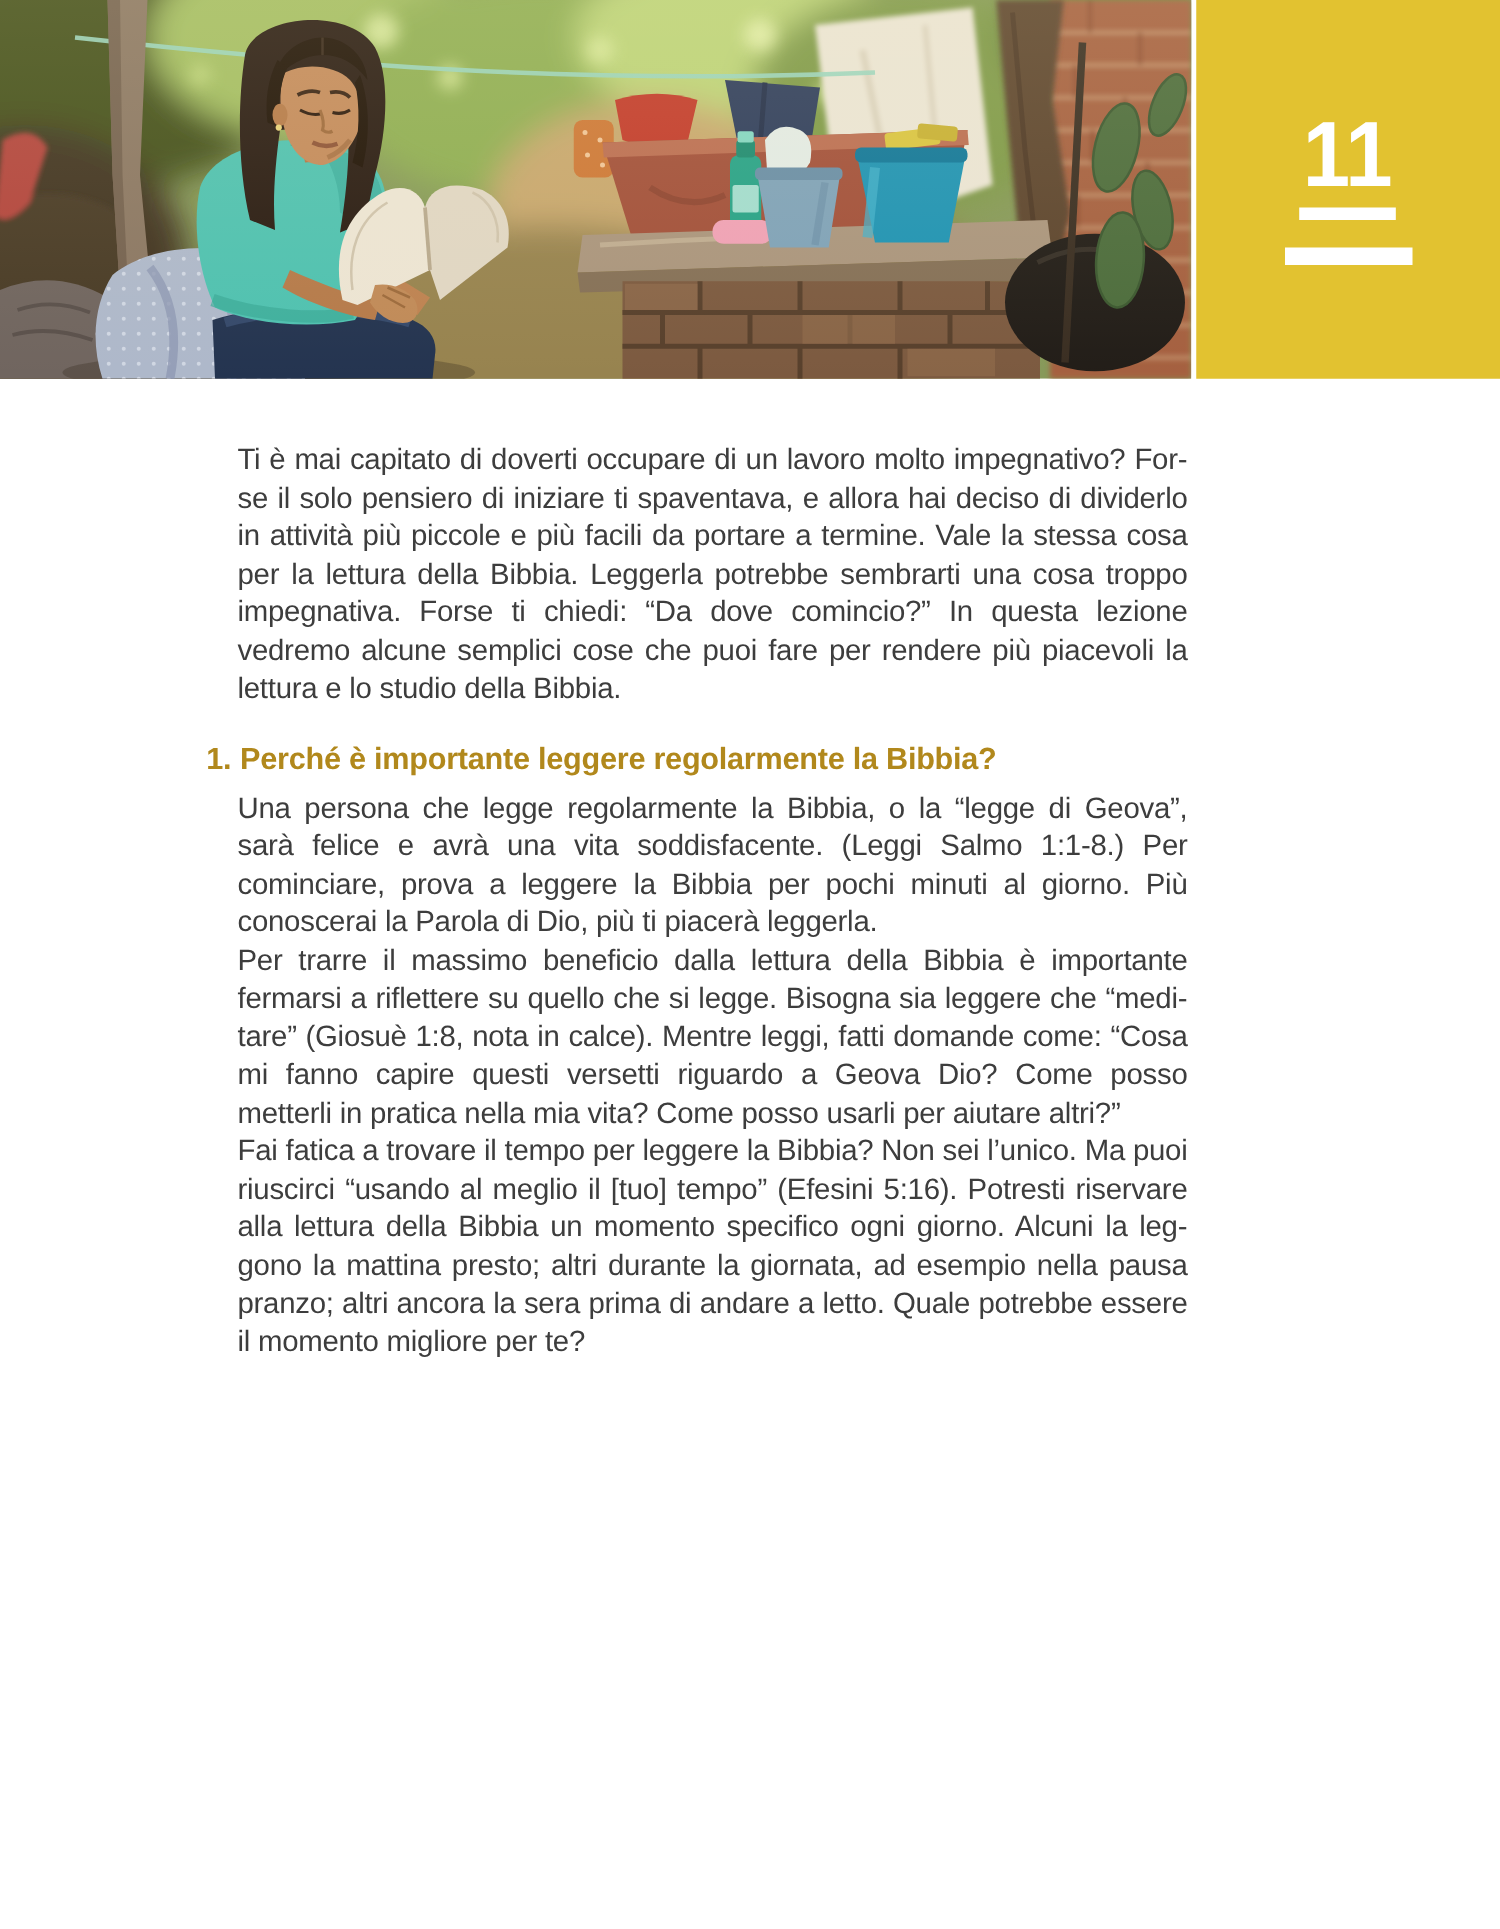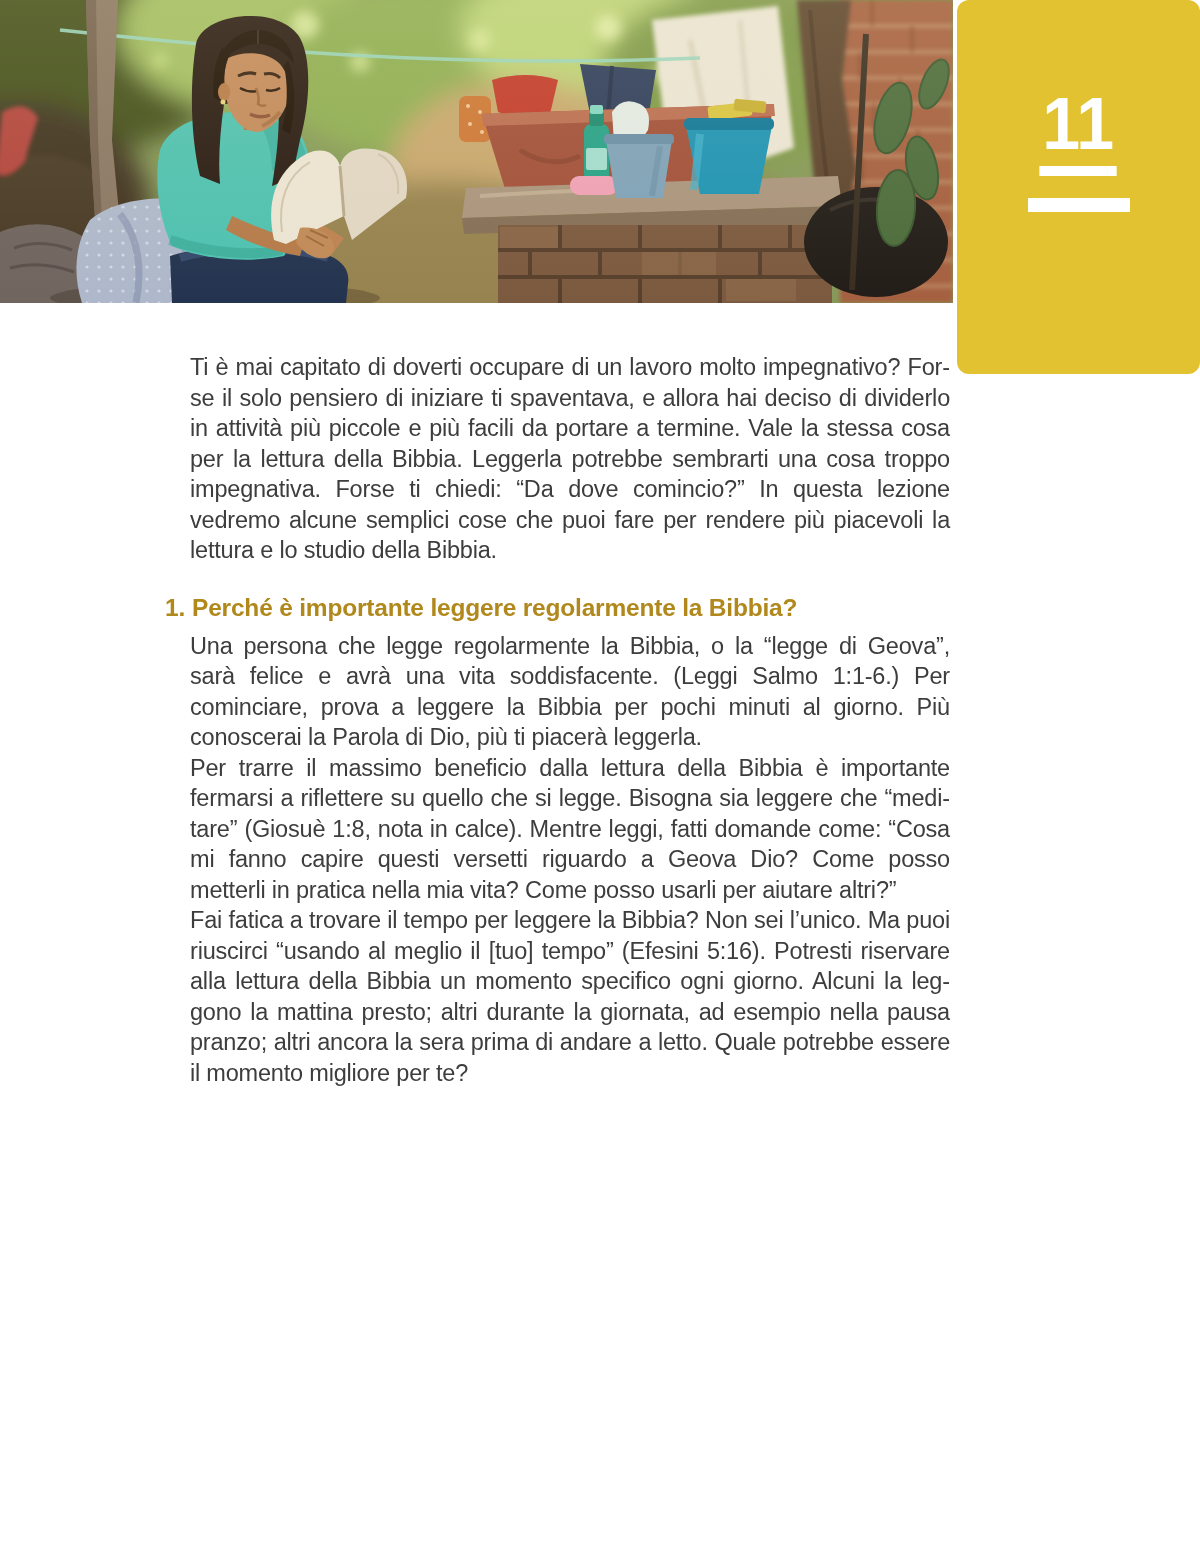--- a/index.html
+++ b/index.html
@@ -4,22 +4,22 @@
 <style>
   html,body { margin:0; padding:0; background:#ffffff; }
   .page {
     position:relative; width:1200px; height:1543px; background:#fff;
     overflow:hidden; font-family:"Liberation Sans", sans-serif;
   }
   
   .hero-photo { position:absolute; top:0; left:0; width:953px; height:303px; margin:0; }
   .hero-photo svg { display:block; width:953px; height:303px; }
   .badge {
-    position:absolute; top:0; left:957px; width:243px; height:374px;
-    background:var(--accent,#e2c230); display:flex; flex-direction:column; align-items:center;border-radius:12px;
+    position:absolute; top:0; left:957px; width:243px; height:303px;
+    background:var(--accent,#e2c230); display:flex; flex-direction:column; align-items:center;
   }
   .badge-number {
     display:inline-block; margin-top:84px; padding:0 3px 2px;
     font-size:74px; line-height:80px; font-weight:bold; color:#fff;
     border-bottom:10px solid #fff; transform:scaleX(.92);
   }
   .badge-bar { width:102px; height:14px; background:#fff; margin-top:22px; }
   
   .content { position:absolute; left:163px; top:352px; width:787px; color:var(--body,#3d3d3d); }
   .title { margin:0 0 40px 0; font-weight:bold; color:var(--title,#1f1f1f); }
@@ -251,21 +251,21 @@
   </aside>
 
   <main class="content">
 
     <p class="body-text"><span>Ti è mai capitato di doverti occupare di un lavoro molto impegnativo? For­se il solo pensiero di iniziare ti spaventava, e allora hai deciso di dividerlo in attività più piccole e più facili da portare a termine. Vale la stessa cosa per la lettura della Bibbia. Leggerla potrebbe sembrarti una cosa troppo impe­gnativa. Forse ti chiedi: “Da dove comincio?” In questa lezione vedremo alcune semplici cose che puoi fare per rendere più piacevoli la lettura e lo studio della Bibbia.</span></p>
 
     <section>
       <h2 class="q">
         <span class="qnum">1.</span><span>Perché è importante leggere regolarmente la Bibbia?</span>
       </h2>
-      <p class="body-text"><span>Una persona che legge regolarmente la Bibbia, o la “</span><span class="b">legge di Geova</span><span>”, sarà felice e avrà una vita soddisfacente. (Leggi Salmo 1:1-6.) Per cominciare, prova a leggere la Bibbia per pochi minuti al giorno. Più conoscerai la Pa­rola di Dio, più ti piacerà leggerla.</span></p>
+      <p class="body-text"><span>Una persona che legge regolarmente la Bibbia, o la “</span><span class="b">legge di Geova</span><span>”, sarà felice e avrà una vita soddisfacente. (Leggi Salmo 1:1-8.) Per cominciare, prova a leggere la Bibbia per pochi minuti al giorno. Più conoscerai la Pa­rola di Dio, più ti piacerà leggerla.</span></p>
     </section>
 
     <section>
       <p class="body-text"><span>Per trarre il massimo beneficio dalla lettura della Bibbia è importante fermarsi a riflettere su quello che si legge. Bisogna sia leggere che “</span><span class="b">medi­tare</span><span>” (Giosuè 1:8, nota in calce). Mentre leggi, fatti domande come: “Cosa mi fanno capire questi versetti riguardo a Geova Dio? Come posso metter­li in pratica nella mia vita? Come posso usarli per aiutare altri?”</span></p>
     </section>
 
     <section>
       <p class="body-text"><span>Fai fatica a trovare il tempo per leggere la Bibbia? Non sei l’unico. Ma puoi riuscirci “</span><span class="b">usando al meglio il [tuo] tempo</span><span>” (Efesini 5:16). Potresti riserva­re alla lettura della Bibbia un momento specifico ogni giorno. Alcuni la leg­gono la mattina presto; altri durante la giornata, ad esempio nella pausa pranzo; altri ancora la sera prima di andare a letto. Quale potrebbe essere il momento migliore per te?</span></p>
     </section>
   </main>

